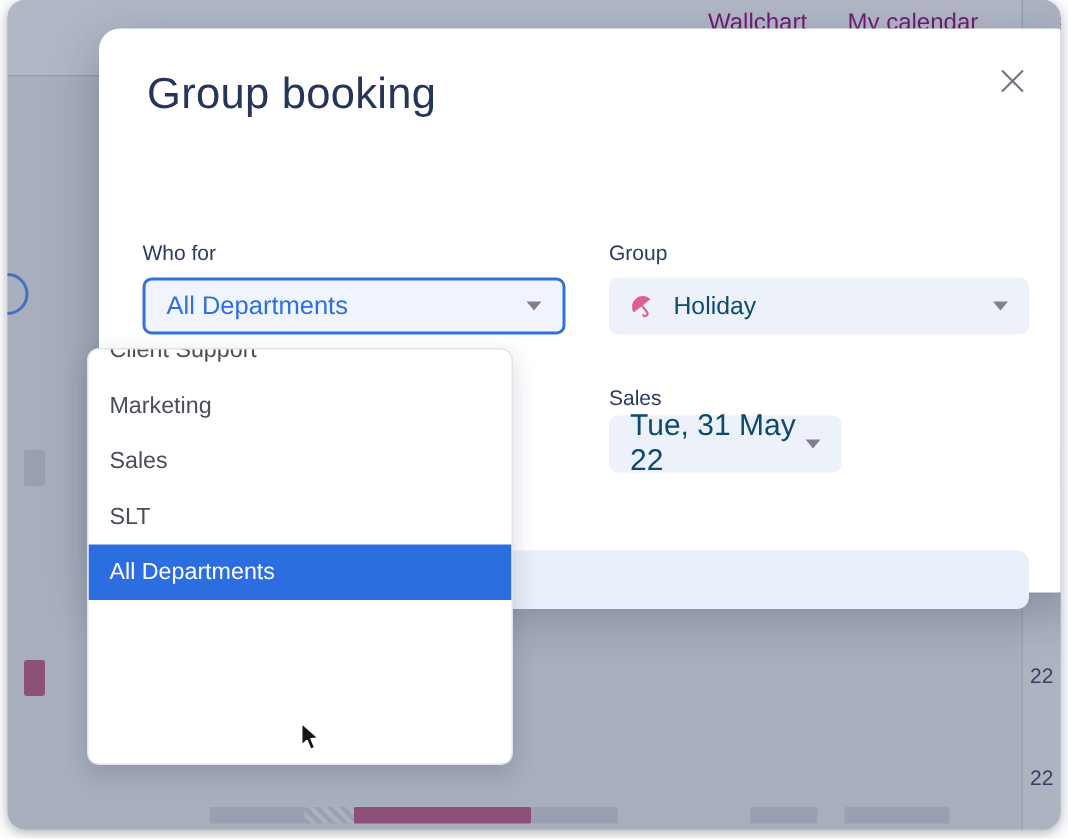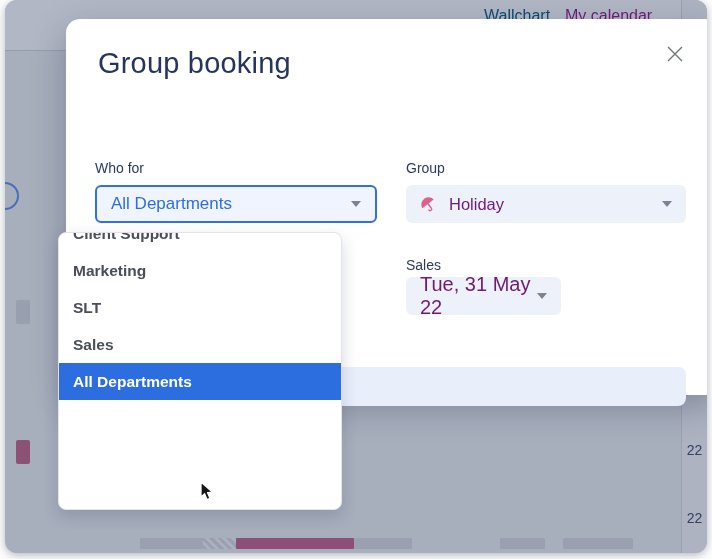--- a/index.html
+++ b/index.html
@@ -3,45 +3,45 @@
 <meta charset="utf-8">
 <style>
   html,body{margin:0;padding:0;background:#fff;}
   *{box-sizing:border-box;font-family:"Liberation Sans","DejaVu Sans",sans-serif;}
   .page{position:relative;width:712px;height:559px;background:#fdfdfd;overflow:hidden;}
   .window{position:absolute;left:5px;top:0;width:702px;height:553px;background:var(--backdrop,#a7aebc);
           border-radius:12px;overflow:hidden;box-shadow:0 2px 8px rgba(40,50,70,.35);}
   
   .navbar{position:absolute;left:0;top:0;width:100%;height:51px;background:#b1b7c4;border-bottom:1px solid #959cac;}
   .nav-link{position:absolute;top:7px;font-size:16px;color:#701a75;white-space:nowrap;}
-  .nav-link.active{color:#0c4a6e;margin-left:12px;}
+  .nav-link.active{color:#701a75;}
   .weekcol{position:absolute;left:676px;top:0;width:26px;height:100%;background:#adb3c1;border-left:1px solid #9aa1b1;}
   .weekcol span{position:absolute;left:0;width:100%;text-align:center;font-size:14px;color:#333f63;}
   .cake-row{position:absolute;left:0;top:295px;width:100%;height:34px;background:#9aa1b2;display:flex;align-items:center;justify-content:center;}
   .deco{position:absolute;}
   .avatar-arc{left:-14px;top:182px;width:28px;height:28px;border:2px solid #4a6dbd;border-radius:50%;background:transparent;}
   .bar{position:absolute;height:11px;border-radius:1px;background:#9aa0af;top:538px;}
   .bar.purple{background:#8d4f77;}
   .bar.hatch{background:repeating-linear-gradient(45deg,#9aa0af 0 3px,#aab0bd 3px 6px);}
   .side-tag{width:14px;height:24px;border-radius:2px;}
   
   .modal{position:absolute;left:25px;top:19px;width:652px;height:376px;background:#fff;border-radius:14px;
          box-shadow:0 12px 34px rgba(20,30,60,.28);margin-left:36px;}
   .modal-title{position:absolute;left:32px;top:28px;font-size:29px;color:#26355c;letter-spacing:.2px;}
   .close-btn{position:absolute;left:594px;top:20px;width:30px;height:30px;display:flex;align-items:center;justify-content:center;cursor:pointer;background:none;border:none;padding:0;}
   .field-label{position:absolute;font-size:14px;color:#2b3a5e;text-align:center;}
   .select{position:absolute;height:38px;border-radius:6px;background:var(--field-bg,#edf1fa);
-          display:flex;align-items:center;padding:0 14px;font-size:16.5px;color:#701a75;}
+          display:flex;align-items:center;padding:0 14px;font-size:16.5px;color:#0c4a6e;}
   .select .chev{margin-left:auto;width:0;height:0;border-left:5px solid transparent;border-right:5px solid transparent;border-top:6px solid #7c8292;}
   .select.focused{border:2px solid var(--focus-border,#3170dd);background:#eff4fe;color:var(--accent,#2e6fdb);font-size:17px;}
   .umb{margin-right:12px;display:inline-flex;transform:rotate(-38deg);}
   .banner{position:absolute;left:29px;top:348px;width:591px;height:39px;border-radius:8px;background:var(--banner-bg,#e9eefb);}
   
   .dropdown{position:absolute;left:53px;top:232px;width:284px;height:278px;background:#fff;border:1px solid #e2e4ea;
-            border-radius:8px;box-shadow:0 6px 16px rgba(30,40,70,.18);overflow:hidden;font-weight:bold;}
+            border-radius:8px;box-shadow:0 6px 16px rgba(30,40,70,.18);overflow:hidden;}
   .dd-inner{margin-top:-18px;}
   .dd-item{height:37px;line-height:37px;padding-left:14px;font-size:15.5px;color:#4a4e57;white-space:nowrap;}
   .dd-item.selected{background:var(--selection,#2c6ddf);color:#fff;}
   .cursor{position:absolute;left:191px;top:481px;z-index:40;}
   .z-top{z-index:30;} .z-mid{z-index:20;}
 </style>
 </head>
 <body>
 
 <div class="page">
@@ -111,22 +111,22 @@
         <span class="chev"></span>
       </div>
 
       <div class="banner"></div>
     </div>
 
     <div class="dropdown z-top">
       <div class="dd-inner">
           <div class="dd-item">Client Support</div>
           <div class="dd-item">Marketing</div>
+          <div class="dd-item">Sales</div>
           <div class="dd-item">SLT</div>
-          <div class="dd-item">Sales</div>
           <div class="dd-item selected">All Departments</div>
         </div>
     </div>
 
     <div class="cursor">
       <svg width="20" height="22" viewBox="0 0 20 22">
         <path d="M5 1 L5 16.2 L8.6 12.8 L11.1 18.7 L14 17.4 L11.5 11.6 L16.6 11.2 Z" fill="#15161a" stroke="#ffffff" stroke-width="1.3" stroke-linejoin="round"></path>
       </svg>
     </div>
 

